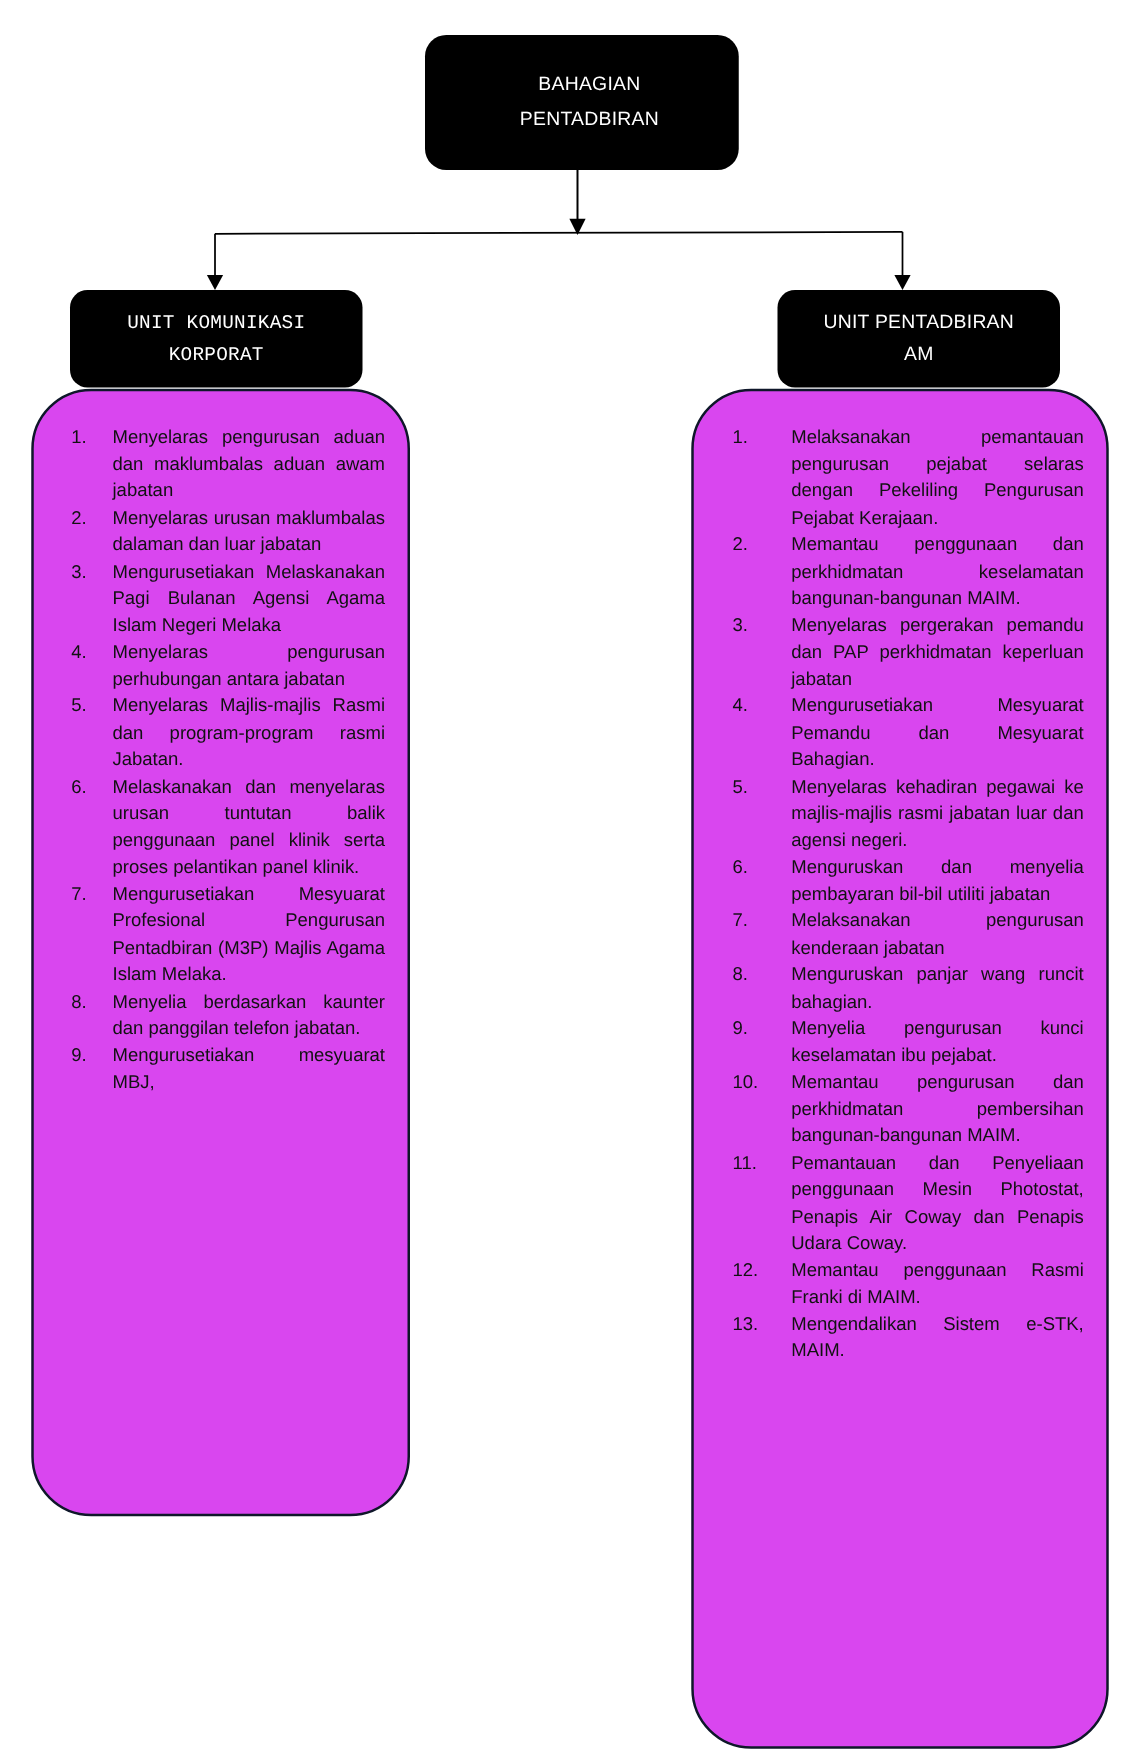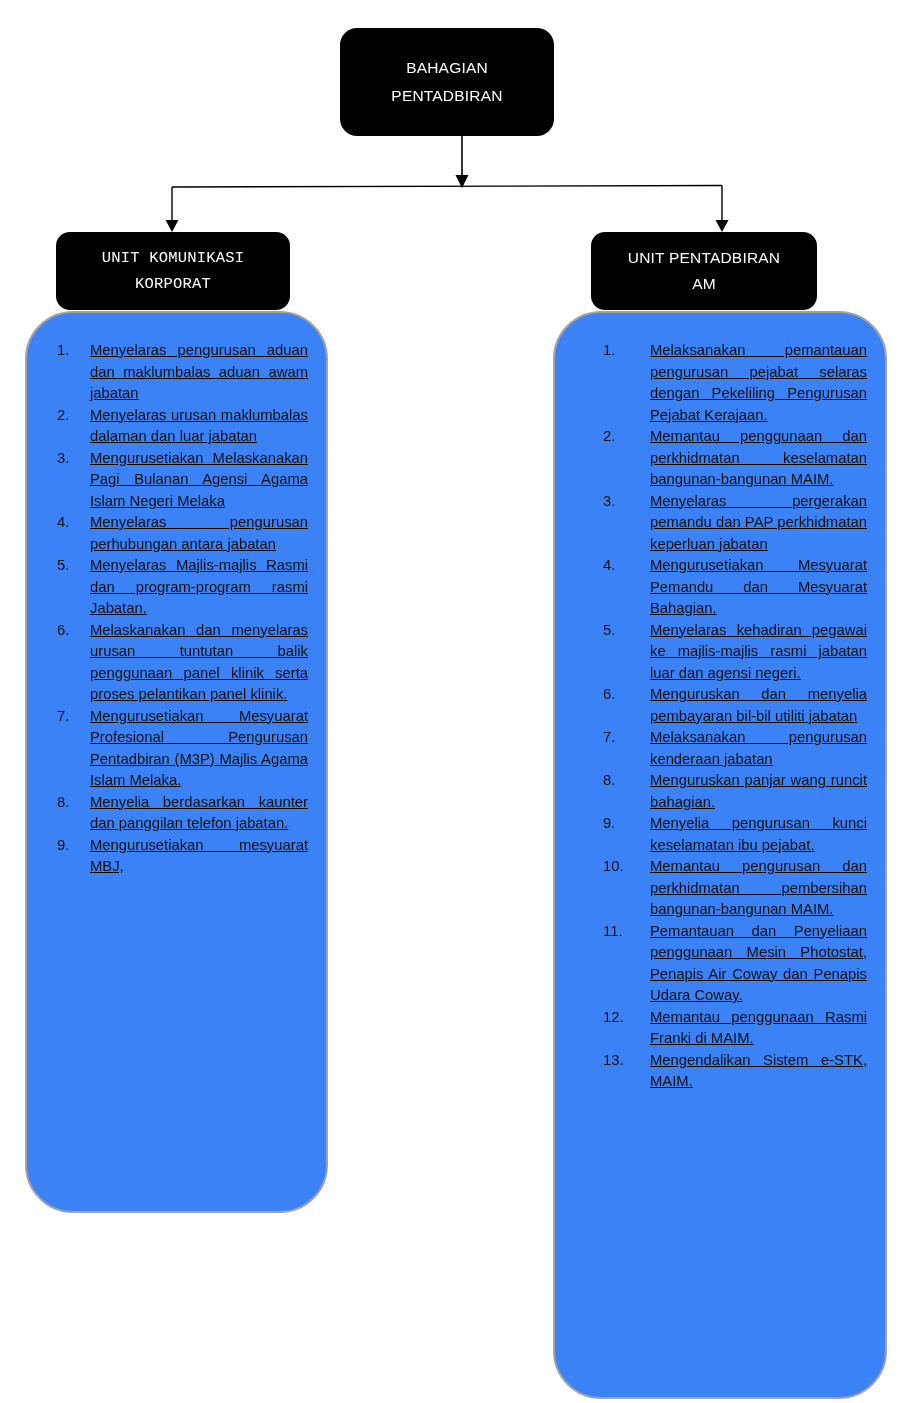--- a/index.html
+++ b/index.html
@@ -28,36 +28,36 @@
     z-index: 2;
   }
   .node .node-label {
     display: block;
     font-size: 15.5px;
     line-height: 26px;
     letter-spacing: 0.2px;
   }
   .root-node {
     left: 340px; top: 28px;
-    width: 214px; height: 108px;
+    width: 239px; height: 108px;
     border-radius: 17px;
+    padding-left: 12px;
   }
   .root-node .node-label { max-width: 150px; line-height: 28px; }
   .unit-node { height: 78px; border-radius: 14px; }
   .unit-node-left { left: 56px; top: 232px; width: 234px; font-family: Liberation Mono, monospace; }
-  .unit-node-right { left: 591px; top: 232px; width: 226px; }
+  .unit-node-right { left: 622px; top: 232px; width: 226px; }
   .unit-node .node-label { max-width: 178px; }
   .panel {
     position: absolute;
-    background: #3b82f6;
-    border: 2px solid #a3a3a3;
+    background: #d946ef;
+    border: 2px solid #0f172a;
     border-radius: 48px;
     z-index: 1;
     box-sizing: border-box;
-    text-decoration: underline;
   }
   .panel-left  { left: 25px;  top: 311px; width: 303px; height: 902px; }
   .panel-right { left: 553px; top: 311px; width: 334px; height: 1088px; }
   .duties {
     counter-reset: duty;
     margin: 0;
     padding: 27px 18px 0 30px;
     list-style: none;
     font-size: 14.8px;
     line-height: 21.5px;
@@ -67,21 +67,21 @@
   .duties li {
     position: relative;
     padding-left: 33px;
     counter-increment: duty;
   }
   .duties li::before {
     content: counter(duty) ".";
     position: absolute;
     left: 0; top: 0;
   }
-  .panel-right .duties { padding-left: 20px; margin-left: 28px; }
+  .panel-right .duties { padding-left: 31px; }
   .panel-right .duties li { padding-left: 47px; }
 </style>
 </head>
 <body>
 
 <div class="canvas">
 
   <svg class="connectors" viewBox="0 0 914 1403" xmlns="http://www.w3.org/2000/svg">
     <line x1="462" y1="136" x2="462" y2="176" stroke="#000" stroke-width="1.6"></line>
     <polygon points="455.5,175 468.5,175 462,188" fill="#000"></polygon>

